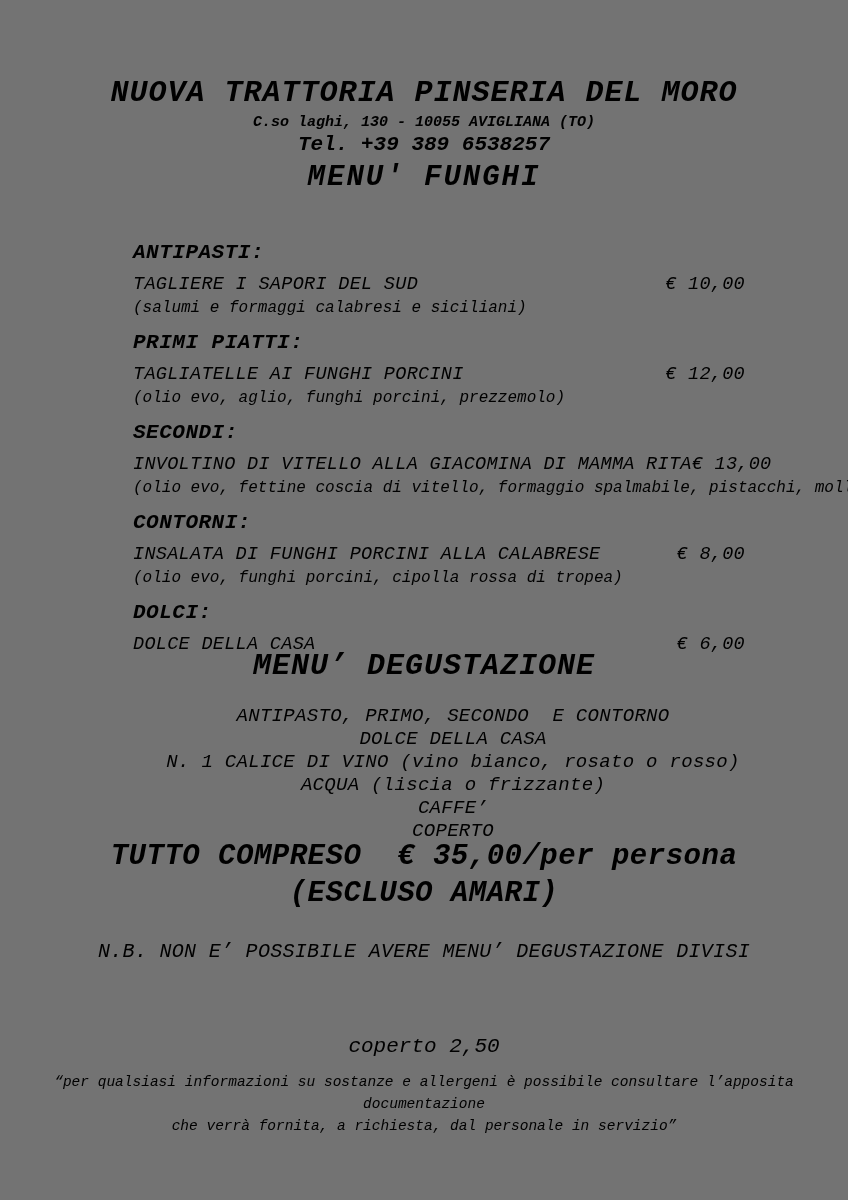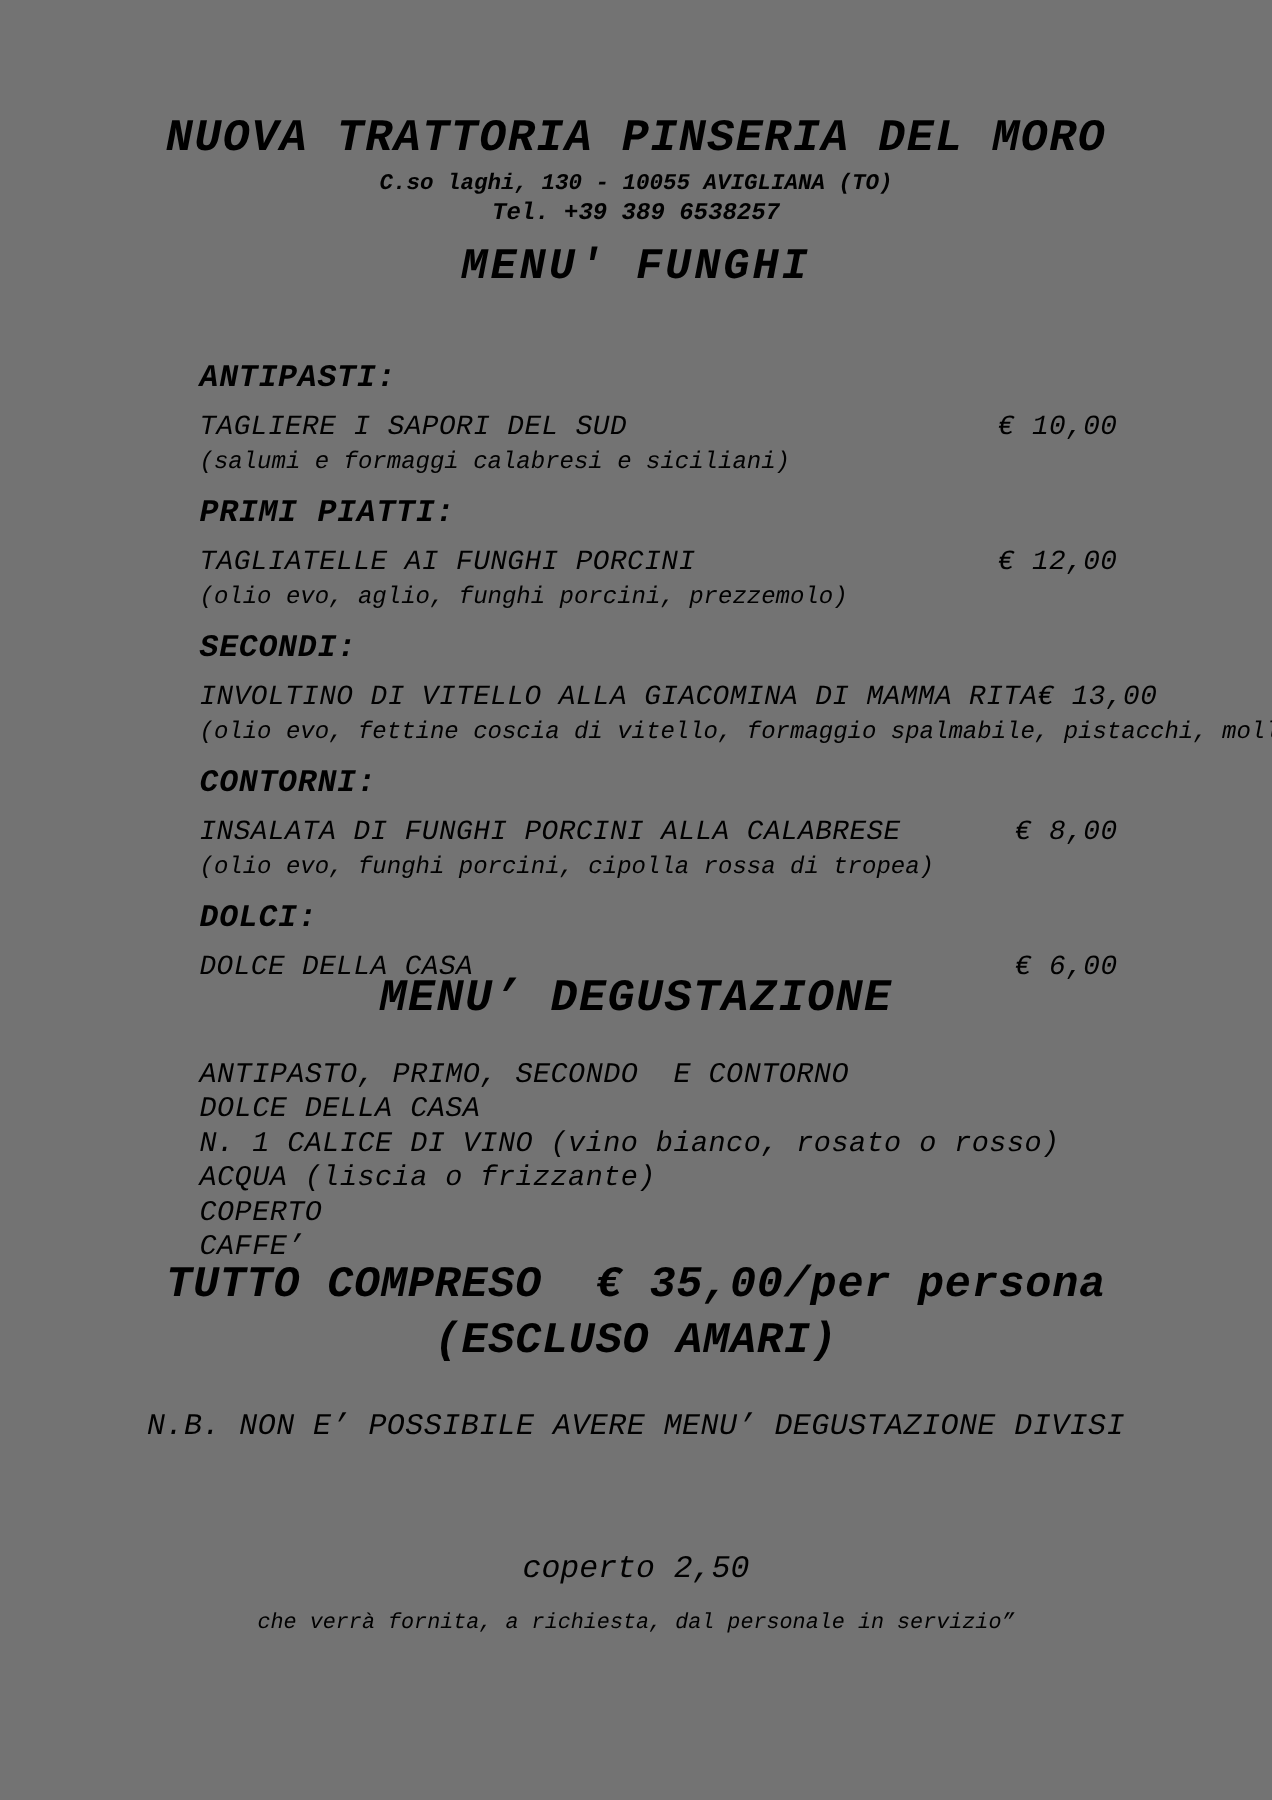--- a/index.html
+++ b/index.html
@@ -21,21 +21,21 @@
   .centered { left: 0; right: 0; text-align: center; }
 
   
   .restaurant-name {
     top: 76px;
     font-size: 30px;
     letter-spacing: 1px;
     font-weight: 600;
   }
   .restaurant-address { top: 114px; font-size: 15px; font-weight: 600; text-align: center; }
-  .restaurant-phone   { top: 133px; font-size: 16px; font-weight: 600; }
+  .restaurant-phone   { top: 133px; font-size: 21px; font-weight: 600; }
   .menu-title {
     top: 161px;
     font-size: 29px;
     letter-spacing: 2px;
     font-weight: 600;
   }
 
   
   .menu-body {
     top: 240px;
@@ -75,20 +75,21 @@
     letter-spacing: 1px;
     font-weight: 600;
   }
   .degustazione-list {
     top: 705px;
     left: 133px;
     width: 640px;
     font-size: 19px;
     line-height: 23px;
     letter-spacing: 0.3px;
+    text-align: center;
   }
   .degustazione-list .line { white-space: pre-wrap; }
 
   .price-line {
     top: 840px;
     font-size: 29px;
     letter-spacing: 0.5px;
     font-weight: 600;
     white-space: pre-wrap;
   }
@@ -181,26 +182,27 @@
 
   </div>
 
   <div class="abs centered degustazione-title">MENU’ DEGUSTAZIONE</div>
 
   <div class="abs degustazione-list">
     <div class="line">ANTIPASTO, PRIMO, SECONDO  E CONTORNO</div>
     <div class="line">DOLCE DELLA CASA</div>
     <div class="line">N. 1 CALICE DI VINO (vino bianco, rosato o rosso)</div>
     <div class="line">ACQUA (liscia o frizzante)</div>
+    <div class="line">CAFFE’</div>
     <div class="line">COPERTO</div>
-    <div class="line">CAFFE’</div>
   </div>
 
   <div class="abs centered price-line">TUTTO COMPRESO  € 35,00/per persona</div>
   <div class="abs centered nb-note">N.B. NON E’ POSSIBILE AVERE MENU’ DEGUSTAZIONE DIVISI</div>
   <div class="abs centered price-note">(ESCLUSO AMARI)</div>
 
   <div class="abs centered coperto-line">coperto 2,50</div>
   <div class="abs centered allergen-note">
+    <div>“per qualsiasi informazioni su sostanze e allergeni è possibile consultare l’apposita documentazione</div>
     <div>che verrà fornita, a richiesta, dal personale in servizio”</div>
   </div>
 
 </div>
 
 </body></html>

